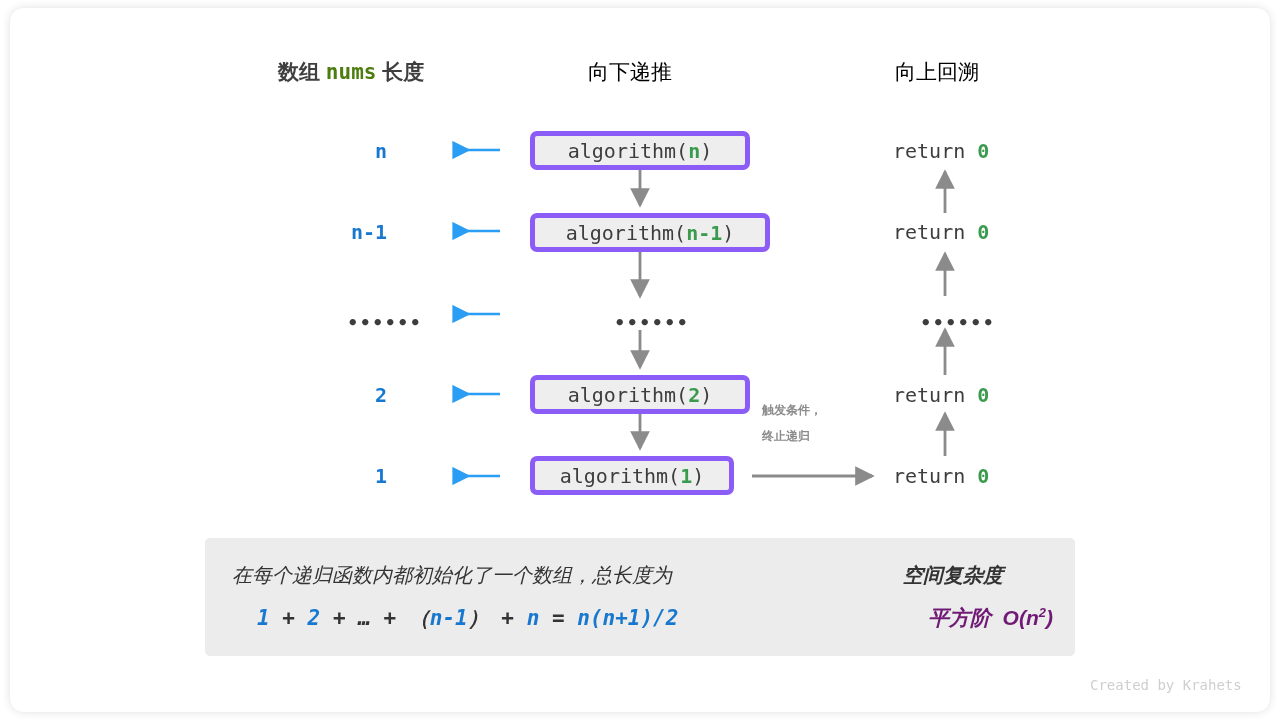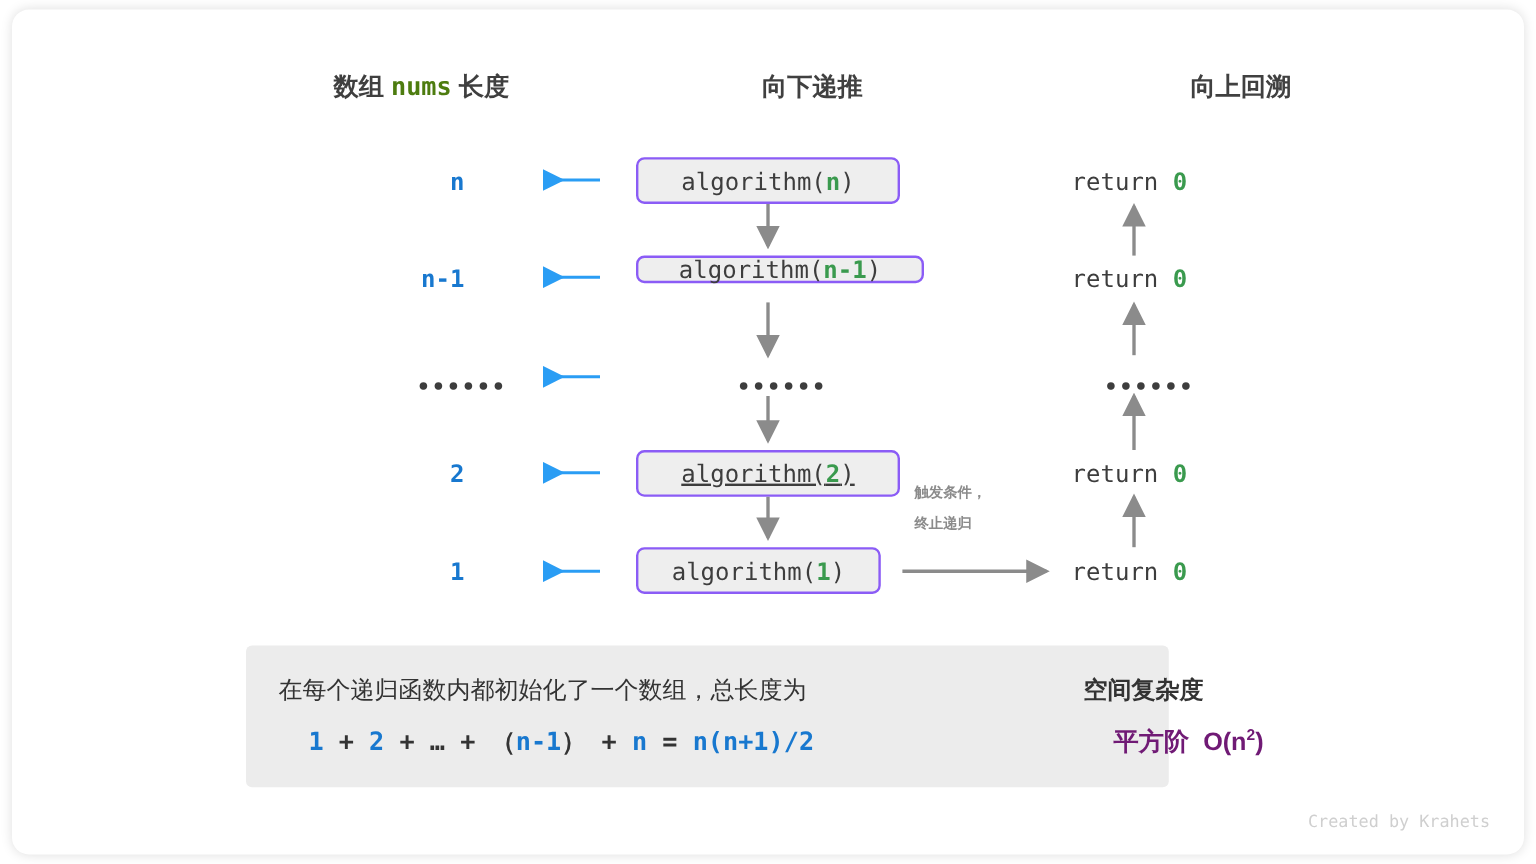--- a/index.html
+++ b/index.html
@@ -36,24 +36,23 @@
 
   
   .col-head {
     font-size: 21px;
     font-weight: bold;
     color: #3f3f3f;
     white-space: nowrap;
   }
   .col-head-gray {
     font-size: 21px;
-    font-weight: bold;
-    color: #404040;
-    white-space: nowrap;
-    margin-left: 47px;
+    font-weight: normal;
+    color: #000000;
+    white-space: nowrap;
   }
   .mono-blue-head {
     font-family: "DejaVu Sans Mono", "Liberation Mono", monospace;
     color: #4d7c0f;
     font-weight: bold;
   }
 
   
   .len-label {
     font-family: "DejaVu Sans Mono", "Liberation Mono", monospace;
@@ -61,21 +60,21 @@
     font-weight: bold;
     color: #1878cf;
     text-align: right;
     white-space: nowrap;
   }
 
   
   .code-box {
     box-sizing: border-box;
     background: #eeeeee;
-    border: 2px solid #8b5cf6;
+    border: 5px solid #8b5cf6;
     border-radius: 7px;
     display: flex;
     align-items: center;
     justify-content: center;
     font-family: "DejaVu Sans Mono", "Liberation Mono", monospace;
     font-size: 20px;
     color: #3d3d3d;
     letter-spacing: 0px;
     white-space: nowrap;
   }
@@ -167,53 +166,53 @@
 <div id="stage">
 
   <div class="abs col-head" style="left:278px; top:58px;">
     <span>数组</span>
     <span class="mono-blue-head">nums</span>
     <span>长度</span>
   </div>
 
   <div class="abs col-head-gray" style="left:588px; top:58px;">向下递推</div>
 
-  <div class="abs col-head-gray" style="left:945px; top:58px;">向上回溯</div>
+  <div class="abs col-head-gray" style="left:895px; top:58px;">向上回溯</div>
 
   <div class="abs len-label" style="left:300px; top:139px; width:87px;">n</div>
 
   <div class="abs code-box" style="left:530px; top:131px; width:220px; height:39px;">
     <span><span>algorithm(</span><span class="arg">n</span><span>)</span></span>
   </div>
 
   <div class="abs ret" style="left:893px; top:139px;">
     <span>return</span>
     <span class="zero">0</span>
   </div>
 
   <div class="abs len-label" style="left:300px; top:220px; width:87px;">n-1</div>
 
-  <div class="abs code-box" style="left:530px; top:213px; width:240px; height:23px;text-align:right;">
+  <div class="abs code-box" style="left:530px; top:213px; width:240px; height:39px;text-align:right;">
     <span><span>algorithm(</span><span class="arg">n-1</span><span>)</span></span>
   </div>
 
   <div class="abs ret" style="left:893px; top:220px;">
     <span>return</span>
     <span class="zero">0</span>
   </div>
 
   <div class="abs dots" style="left:347px; top:312px;">••••••</div>
 
   <div class="abs dots" style="left:614px; top:312px;">••••••</div>
 
   <div class="abs dots" style="left:920px; top:312px;">••••••</div>
 
   <div class="abs len-label" style="left:300px; top:383px; width:87px;">2</div>
 
-  <div class="abs code-box" style="left:530px; top:375px; width:220px; height:39px;text-decoration:underline;">
+  <div class="abs code-box" style="left:530px; top:375px; width:220px; height:39px;">
     <span><span>algorithm(</span><span class="arg">2</span><span>)</span></span>
   </div>
 
   <div class="abs ret" style="left:893px; top:383px;">
     <span>return</span>
     <span class="zero">0</span>
   </div>
 
   <div class="abs len-label" style="left:300px; top:464px; width:87px;">1</div>
 
@@ -269,21 +268,21 @@
       <line x1="945" y1="456" x2="945" y2="414" marker-end="url(#grayUp)"></line>
     </g>
 
     <g stroke="#8b8b8b" stroke-width="2.8" fill="none">
       <line x1="752" y1="476" x2="872" y2="476" marker-end="url(#grayRight)"></line>
     </g>
 
     <polygon points="805,592 830,592 830,584 852,599 830,614 830,606 805,606" fill="#c9c9c9"></polygon>
   </svg>
 
-  <div id="summary" class="abs" style="left:205px; top:538px; width:769px; height:118px;">
+  <div id="summary" class="abs" style="left:205px; top:538px; width:870px; height:118px;font-style:italic;">
     <div class="abs sum-line1" style="left:27px; top:24px;">在每个递归函数内都初始化了一个数组，总长度为</div>
     <div class="abs sum-formula" style="left:52px; top:66px;"><span class="b">1</span><span> + </span><span class="b">2</span><span> + … + （</span><span class="b">n-1</span><span>） + </span><span class="b">n</span><span> = </span><span class="b">n(n+1)/2</span></div>
 
     <div class="abs sum-title" style="left:648px; top:24px; width:200px;">空间复杂度</div>
     <div class="abs sum-value" style="left:648px; top:66px; width:200px;">
       <span>平方阶</span>&nbsp;
       <span>O(n</span><sup>2</sup><span>)</span>
     </div>
   </div>
 

